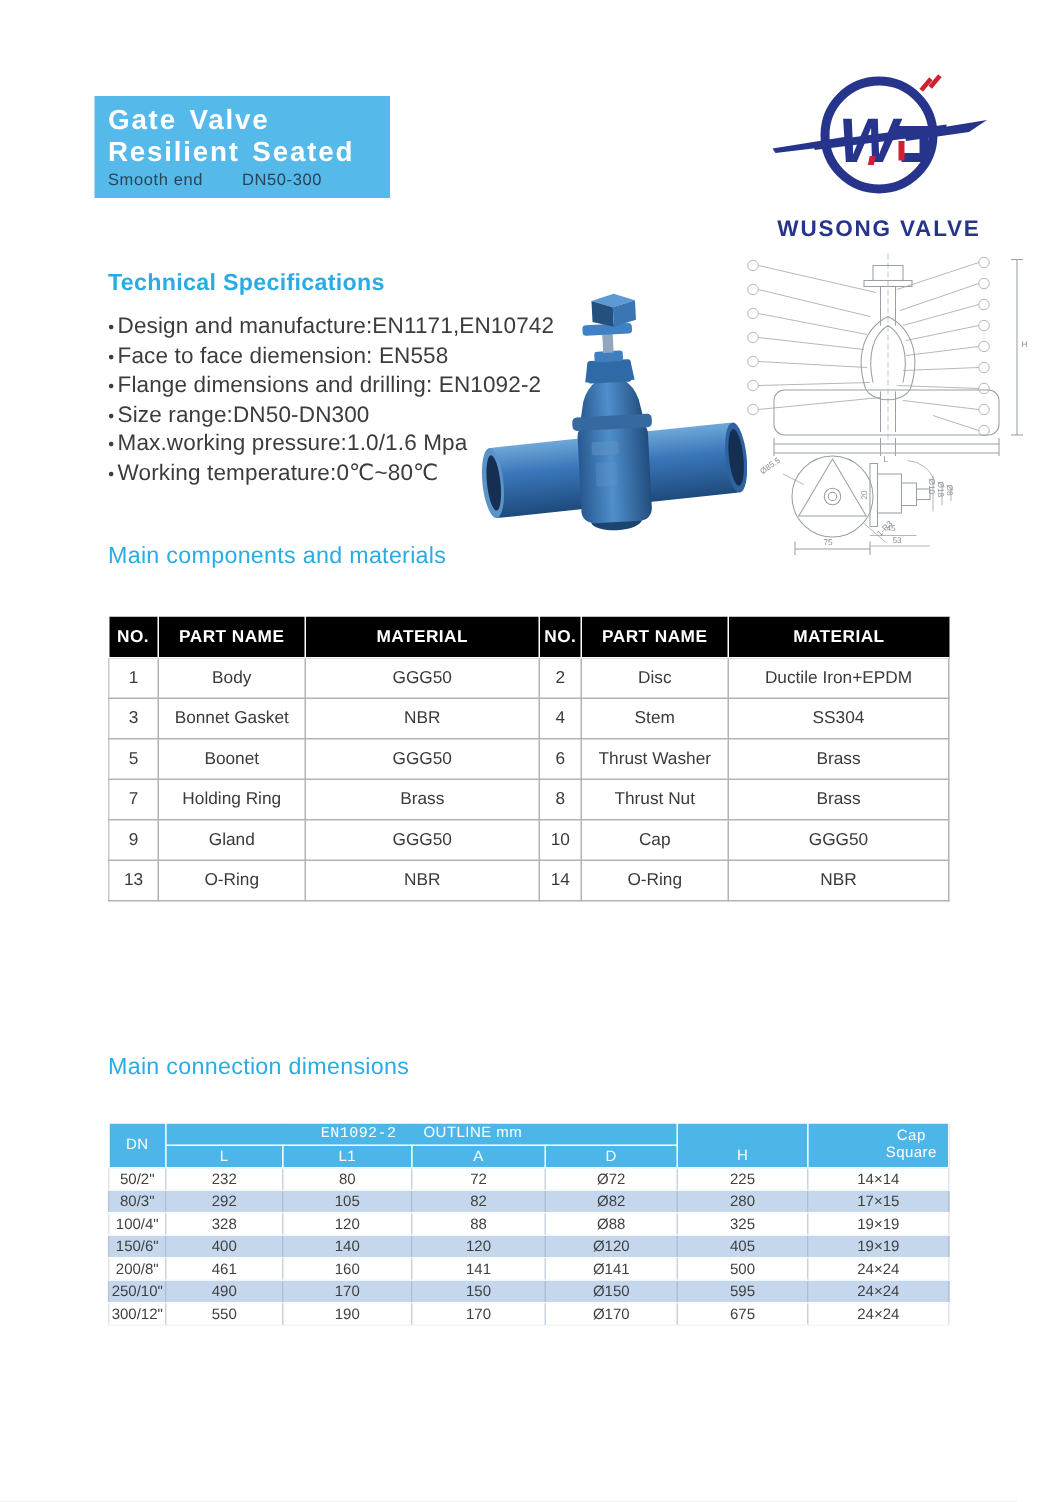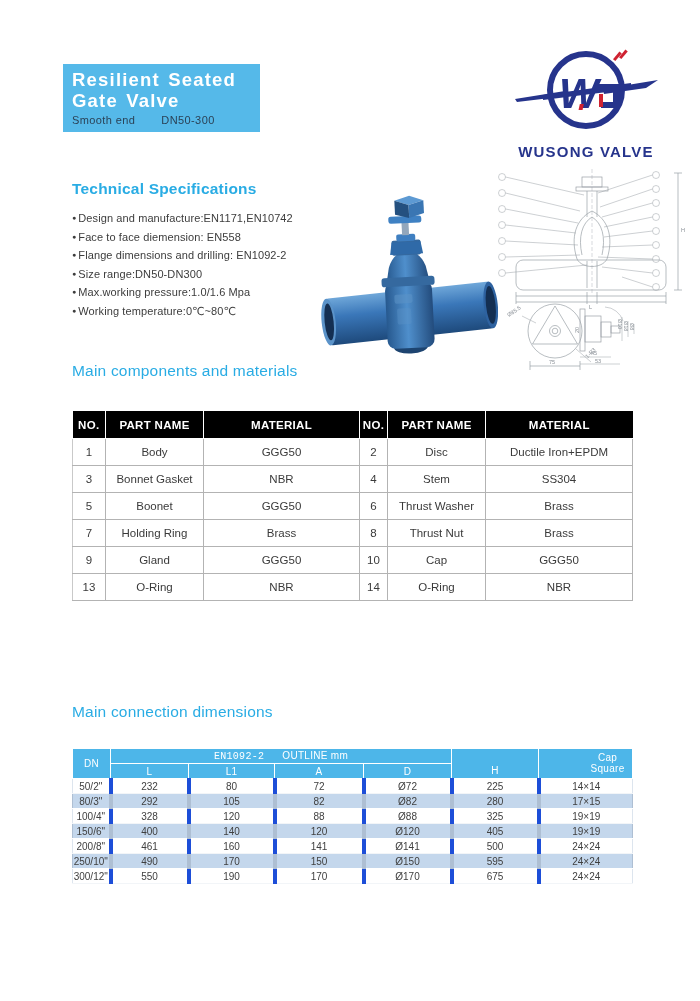--- a/index.html
+++ b/index.html
@@ -33,21 +33,21 @@
   .section-heading {
     position:absolute; left:72px; font-size:15.5px; font-weight:400;
     color:#29ace4; letter-spacing:0.2px;
   }
   #h-specs { top:180px;font-weight:bold; }
   #h-components { top:362px; }
   #h-dimensions { top:703px; }
   
   .specs-list { position:absolute; left:72px; top:209px; list-style:none; }
   .specs-list .spec {
-    font-size:11px; color:#3c3c3c; line-height:18.5px; letter-spacing:0.1px;
+    font-size:15px; color:#3c3c3c; line-height:18.5px; letter-spacing:0.1px;
   }
   .specs-list .spec::before { content:"●"; font-size:7px; vertical-align:2px; margin-right:2px; }
   
   .valve-photo { position:absolute; left:320px; top:190px; }
   .drawing-wrap { position:absolute; left:492px; top:165px; width:198px; height:215px; }
   .drawing-wrap svg { position:absolute; left:0; top:0; }
   .dim-label {
     position:absolute; font-size:5.5px; color:#8a9097; white-space:nowrap;
     transform-origin:left top;
   }
@@ -69,35 +69,35 @@
   .dims-table { position:absolute; left:72px; top:748px; width:560px; }
   .dims-table th {
     background:#4db6e9; color:#fff; font-size:10px; font-weight:400;
     height:15px; border:1px solid #fff; letter-spacing:0.3px;
   }
   .dims-table th.th-h { vertical-align:bottom; padding-bottom:2px; }
   .dims-table th.th-cap { vertical-align:top; padding-top:3px;padding-left:44px; }
   .dims-table .group-std { margin-right:18px;font-family:Liberation Mono, monospace; }
   .dims-table td {
     height:15px; text-align:center; font-size:10px; color:#404040;
-    background:#fff; border-left:4px solid #1d4ed8; border-right:1px solid #c9d4df;
+    background:#fff; border-left:1px solid #1d4ed8; border-right:1px solid #c9d4df;
     border-bottom:1px solid #f2f5f8;
   }
   .dims-table tr.alt td { background:#c4d7ec; border-left-color:#aebfd3; border-right-color:#aebfd3; border-bottom:1px solid #fff; border-top:1px solid #fff; }
   .dims-table td:first-child { border-left:1px solid #dde5ee; }
   .dims-table td:last-child { border-right:1px solid #dde5ee; }
 </style>
 </head>
 <body>
 
 <div class="page">
 
   <div class="title-band">
+    <div class="t1">Gate Valve</div>
     <div class="t1">Resilient Seated</div>
-    <div class="t1">Gate Valve</div>
     <div class="sub">
       <span>Smooth end</span><span>DN50-300</span>
     </div>
   </div>
 
   <div class="logo">
     <svg width="166" height="96" viewBox="0 0 166 96">
       <circle cx="83" cy="48" r="36" fill="none" stroke="#26348c" stroke-width="6"></circle>
 
       <polygon points="12,57 62,49 64,54 14,60" fill="#26348c"></polygon>

